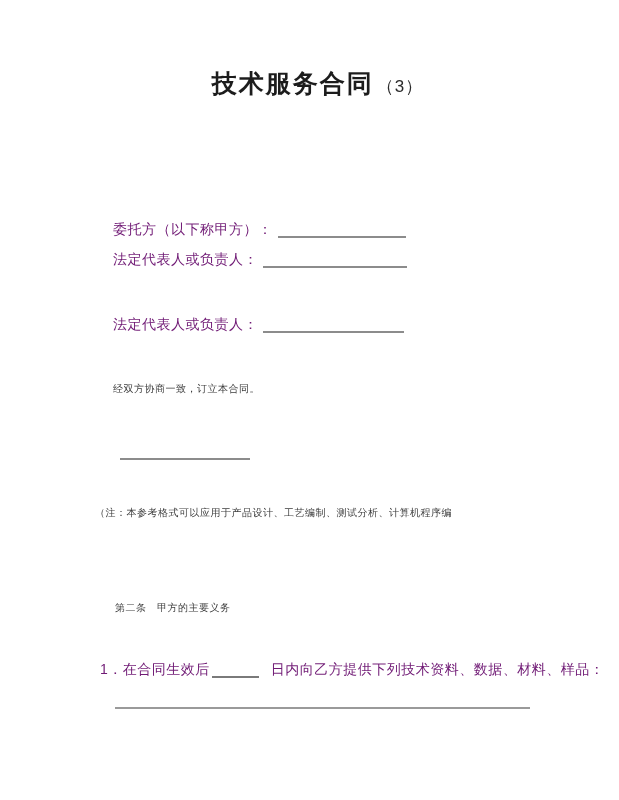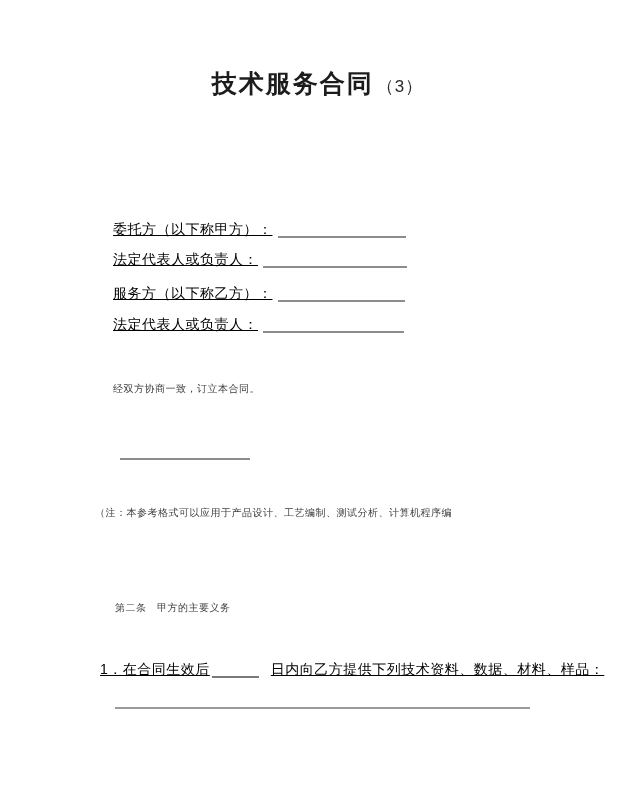--- a/index.html
+++ b/index.html
@@ -23,21 +23,21 @@
   .doc-title .t-num{
     font-size:17px;line-height:30px;font-weight:400;color:#2a2a2a;
     margin-left:3px;letter-spacing:1px;
   }
   .row{
     position:absolute;
     display:flex;align-items:flex-end;
     white-space:nowrap;
   }
   .txt{
-    font-size:14px;line-height:17px;color:#000000;letter-spacing:0.5px;text-decoration:underline;
+    font-size:14px;line-height:17px;color:#701a75;letter-spacing:0.5px;
   }
   .blank{
     display:inline-block;height:15px;
     border-bottom:2px solid #8c8c8c;
   }
   .blank.dark{border-bottom-color:#7a7a7a;}
   .gap5{margin-left:5px;}
   .gap2{margin-left:12px;}
   .sp2{margin-right:2px;}
   .plain{position:absolute;font-size:10px;line-height:17px;color:#3d3d3d;letter-spacing:0.5px;white-space:nowrap;}
@@ -54,24 +54,20 @@
   <div class="row" style="top:221px;left:113px;">
     <span class="txt">委托方（以下称甲方）：</span>
     <span class="blank gap5" style="width:128px;"></span>
   </div>
 
   <div class="row" style="top:251px;left:113px;">
     <span class="txt">法定代表人或负责人：</span>
     <span class="blank gap5" style="width:144px;"></span>
   </div>
 
-  <div class="row" style="top:285px;left:113px;">
-    <span class="txt">服务方（以下称乙方）：</span>
-    <span class="blank gap5" style="width:127px;"></span>
-  </div>
 
   <div class="row" style="top:316px;left:113px;">
     <span class="txt">法定代表人或负责人：</span>
     <span class="blank gap5" style="width:141px;"></span>
   </div>
 
   <div class="plain" style="top:380px;left:113px;">经双方协商一致，订立本合同。</div>
 
   <div class="row" style="top:443px;left:115px;">
     <span class="blank gap5" style="width:130px;"></span>

